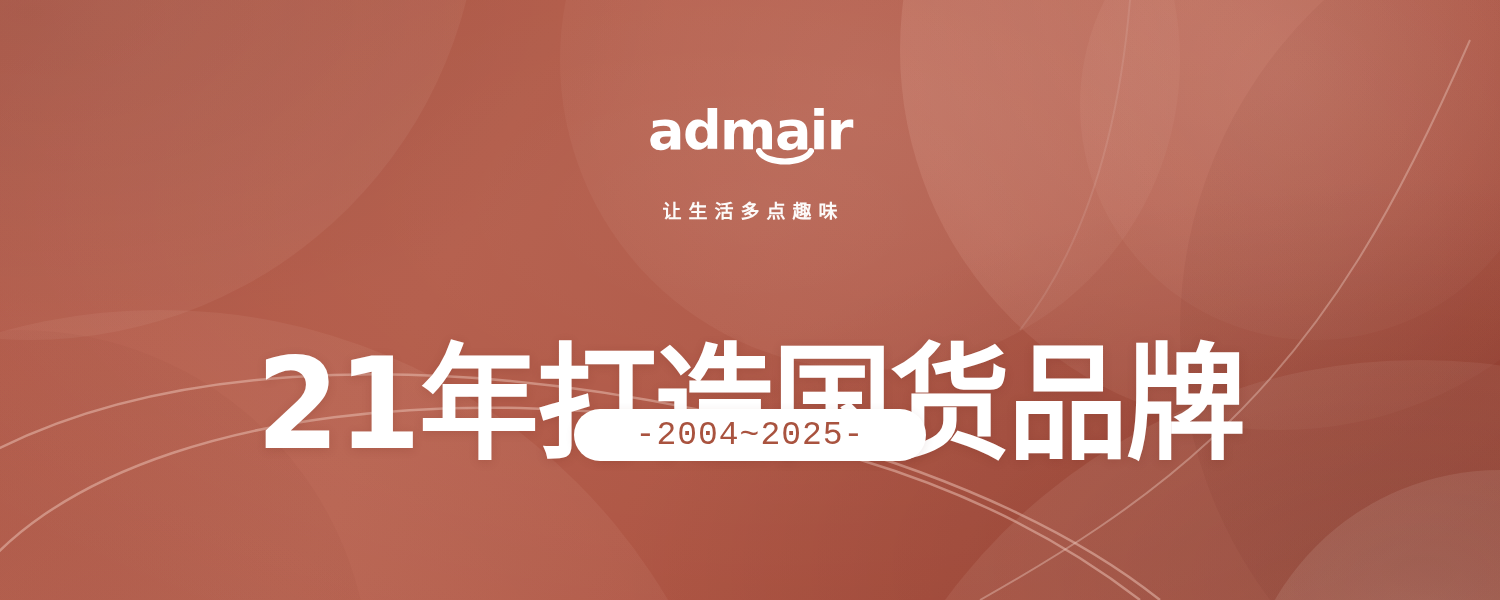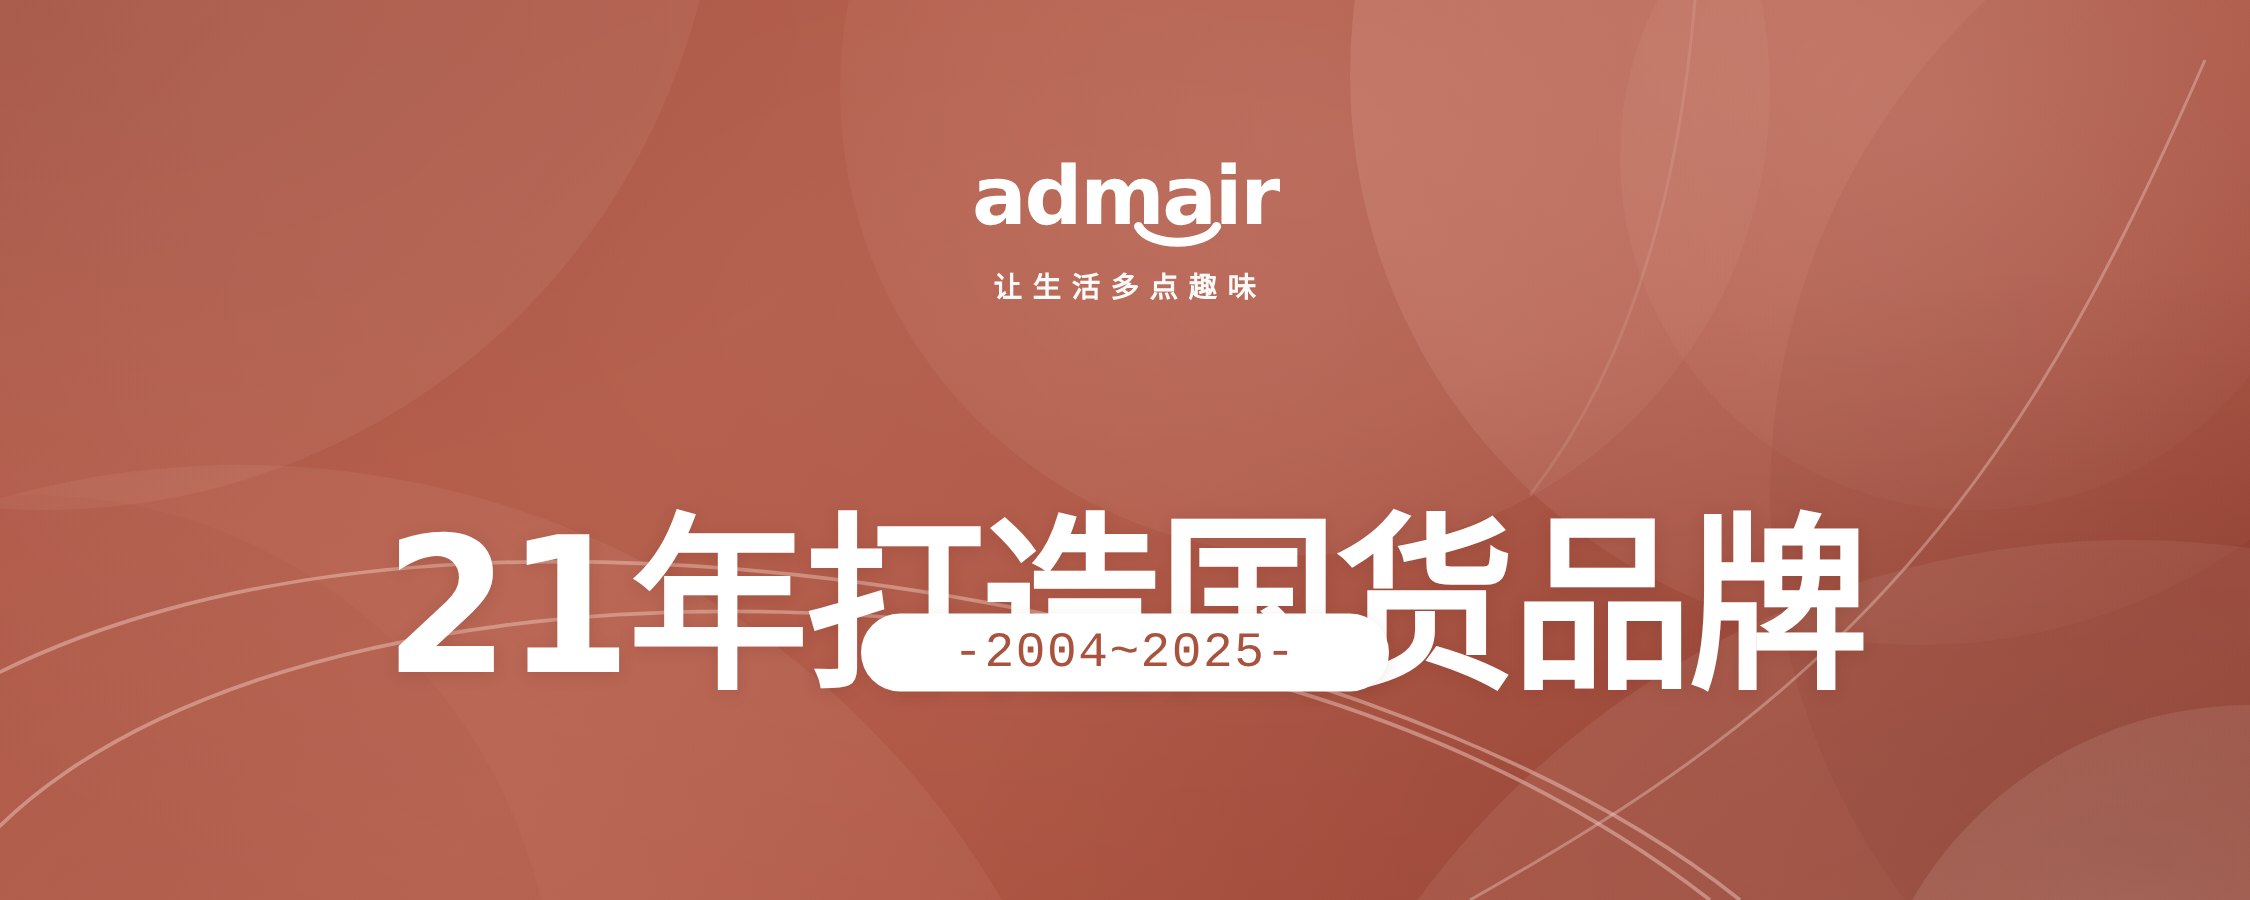--- a/index.html
+++ b/index.html
@@ -124,21 +124,21 @@
     font-weight:700;
     line-height:1;
     color:#ffffff;
     letter-spacing:0px;
     margin-top:5px;
   }
 
   
   .tagline{
     position:absolute;
-    left:50%; top:176px;
+    left:50%; top:196px;
     transform:translateX(-50%);
     font-family:"DejaVu Sans","Liberation Sans",sans-serif;
     font-size:19px;
     font-weight:600;
     color:#ffffff;
     letter-spacing:7px;
     text-indent:7px;
     white-space:nowrap;
     opacity:0.97;
   }

